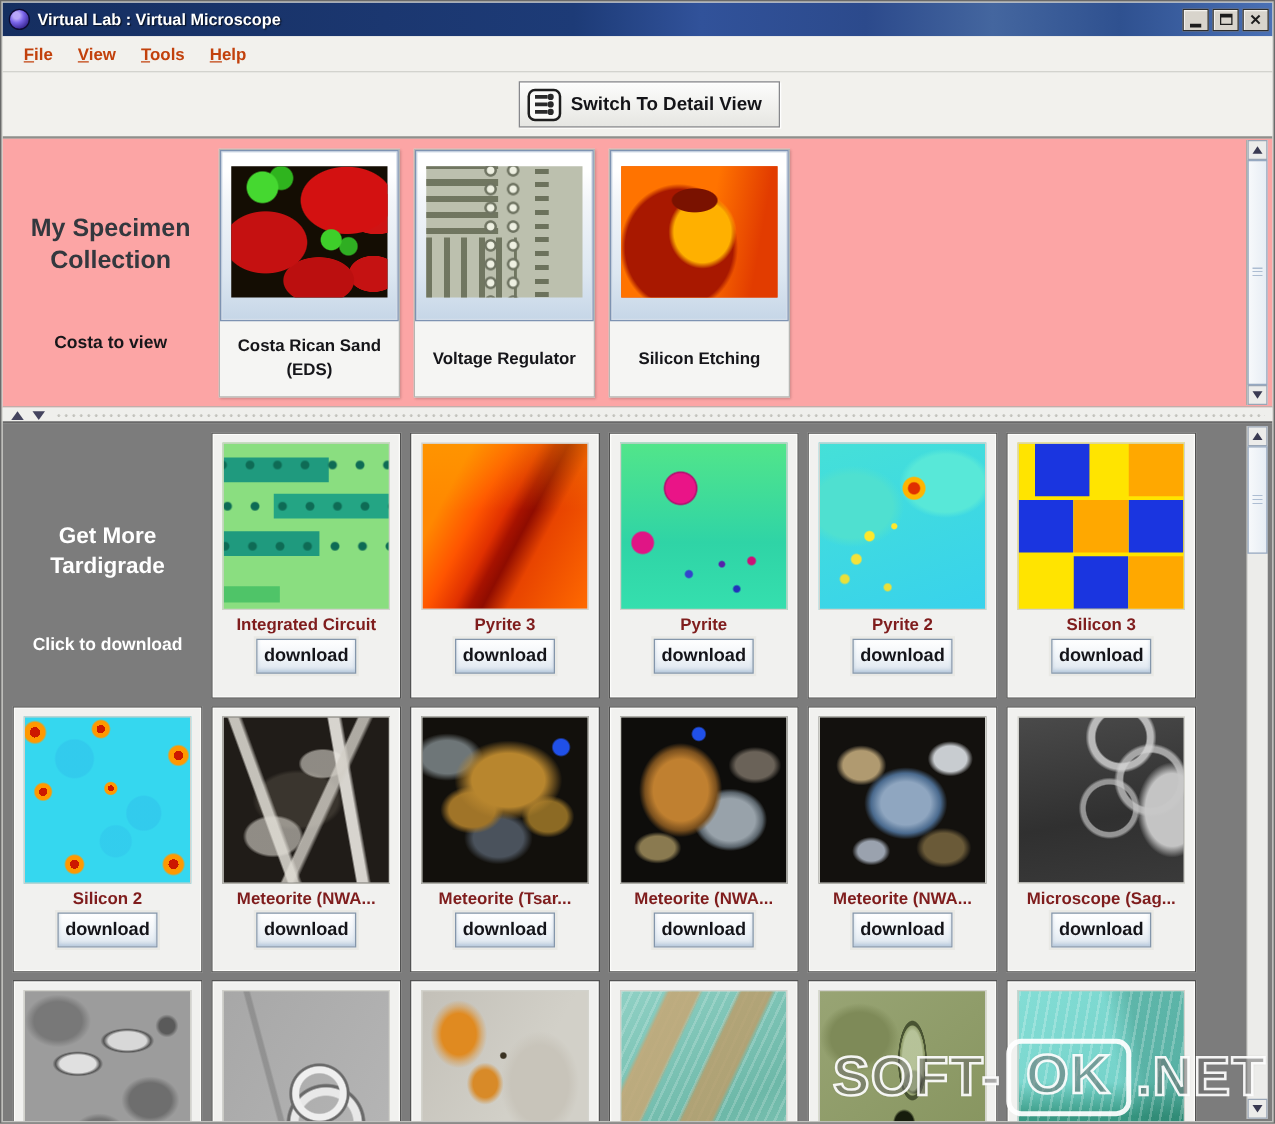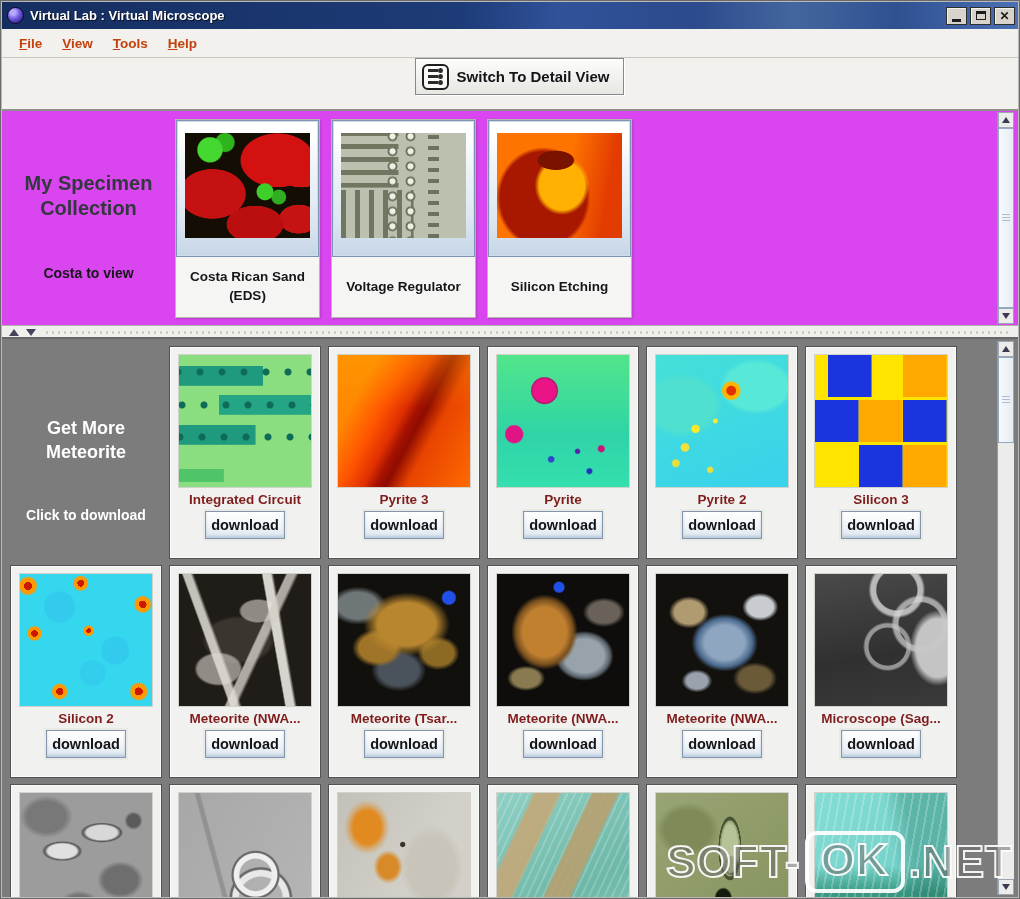--- a/index.html
+++ b/index.html
@@ -29,34 +29,34 @@
   .glyph-min { width:9px; height:3px; background:#1c1c1c; margin-top:9px; }
   .glyph-max { width:10px; height:9px; border:1px solid #1c1c1c; border-top-width:3px; }
   .glyph-close { font-size:12px; font-weight:bold; color:#1c1c1c; line-height:1; }
 
   
   .menubar { height:29px; flex:0 0 29px; background:#f2f1ed; border-bottom:1px solid #c9c9c4; display:flex; align-items:center; padding-left:7px; }
   .menu-item { font-size:13.5px; font-weight:bold; color:#c2410c; padding:5px 10px; }
   .menu-item u { text-decoration:underline; }
 
   
-  .toolbar { height:53px; flex:0 0 53px; background:#f2f1ed; border-bottom:2px solid #8f8f8b; display:flex; justify-content:center;padding-left:19px; }
+  .toolbar { height:53px; flex:0 0 53px; background:#f2f1ed; border-bottom:2px solid #8f8f8b; display:flex; align-items:center; justify-content:center;padding-left:19px; }
   .switch-btn {
     display:flex; align-items:center; gap:8px; height:37px; padding:3px 14px 3px 6px;
     background:linear-gradient(#fdfdfc,#e6e6e2); border:1px solid #87888c;
     box-shadow:1px 1px 0 rgba(255,255,255,.9), inset 0 1px 0 #fff;
     font-weight:bold; font-size:15px; color:#141418; font-family:"Liberation Sans",sans-serif;
   }
   .detail-icon { width:27px; height:26px; border:2px solid #1e1e1e; border-radius:6px; background:#fafaf8; display:flex; flex-direction:column; justify-content:space-evenly; padding:2px 4px; }
   .detail-icon .drow { display:flex; align-items:center; justify-content:space-between; }
   .detail-icon .bar { width:11px; height:3px; background:#2a2a2a; }
   .detail-icon .dot { width:5px; height:5px; border-radius:50%; background:#2a2a2a; }
 
   
-  .collection { height:215px; flex:0 0 215px; background:#d946ef; position:relative; display:flex; border-bottom:1px solid #b0b0ac; }
+  .collection { height:215px; flex:0 0 215px; background:#fca5a5; position:relative; display:flex; border-bottom:1px solid #b0b0ac; }
   .collection-info { width:173px; flex:0 0 173px; text-align:center; padding-top:60px; }
   .collection-title { font-size:20px; font-weight:bold; color:#33383e; line-height:1.25; }
   .collection-hint { margin-top:44px; font-weight:bold; font-size:14px; color:#17171a; }
   .collection-cards { display:flex; gap:11px; padding-top:8px; }
   .spec-card { width:145px; height:199px; background:#f5f5f3; border:1px solid #b6b6b2; box-shadow:1px 1px 2px rgba(0,0,0,.18); }
   .spec-img-btn {
     height:137px; border:1px solid #7e93b2; box-shadow:inset 0 0 0 1px #d3dde9;
     background:linear-gradient(#ffffff 0 12%, #f2f5f9 30%, #dde7f1 72%, #c6d6e7 100%);
     display:flex; justify-content:center; align-items:flex-start; padding-top:12px; cursor:pointer;
   }
@@ -340,21 +340,21 @@
     <div class="tri-up"></div>
     <div class="tri-down"></div>
     <div class="divider-dots"></div>
   </div>
 
   <div class="store">
     <div class="store-grid" id="store-grid">
       <div class="info-panel">
         <div class="store-title">
           <div>Get More</div>
-          <div>Meteorite</div>
+          <div>Tardigrade</div>
         </div>
         <div class="store-hint">Click to download</div>
       </div>
     <div class="dl-card">
           <div class="simg img-integrated-circuit"></div>
           <div class="dl-label">Integrated Circuit</div>
           <button class="dl-btn">download</button>
         </div>
         <div class="dl-card">
           <div class="simg img-pyrite3"></div>

